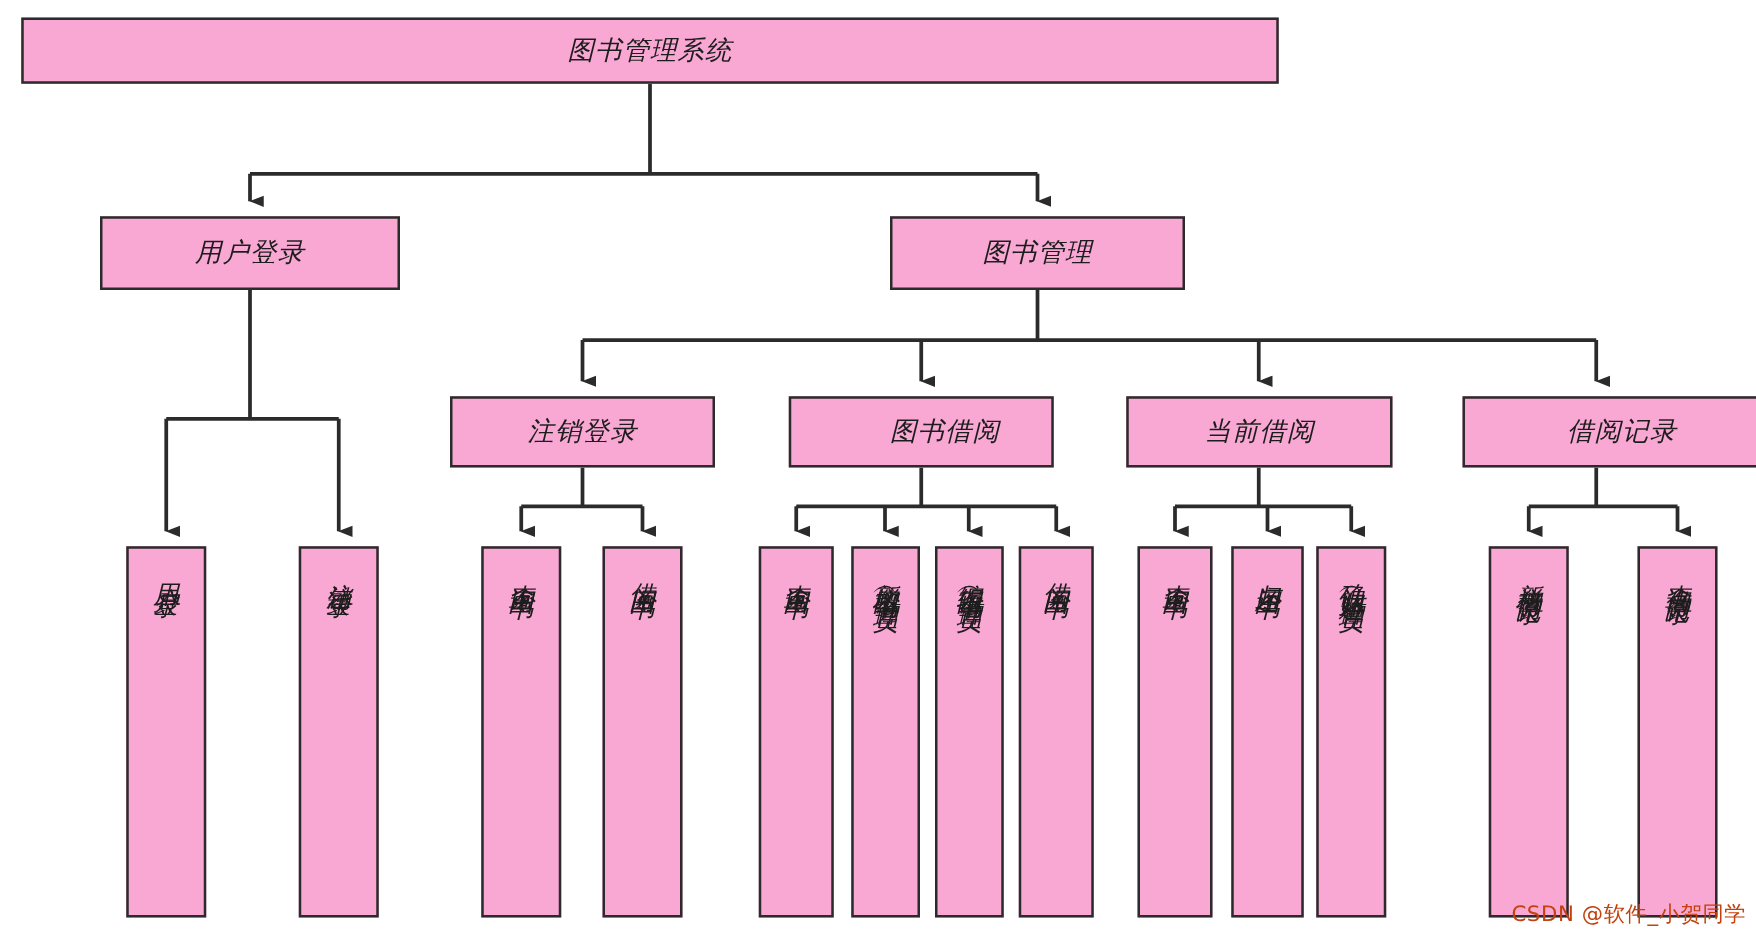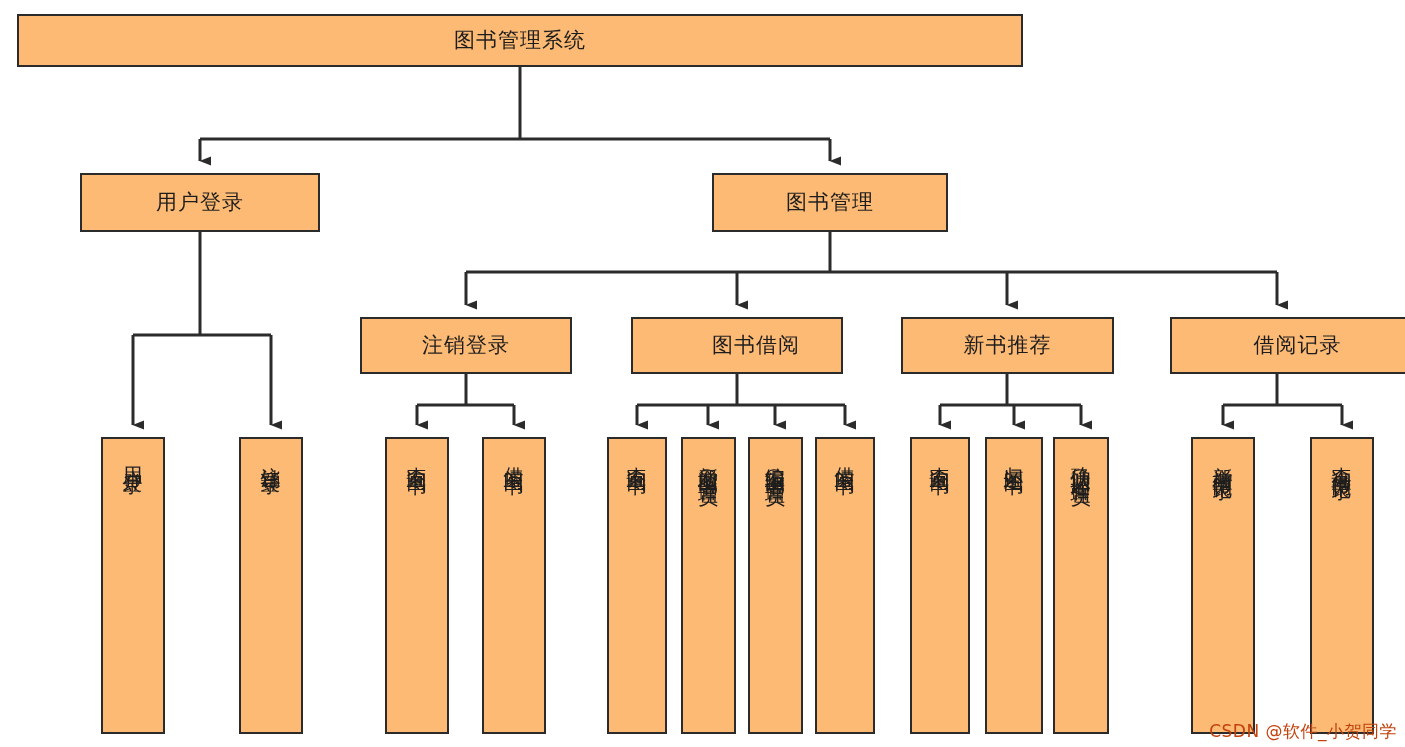--- a/index.html
+++ b/index.html
@@ -20,26 +20,27 @@
   #diagram-svg {
     position: absolute;
     left: 0;
     top: 0;
     width: 1405px;
     height: 747px;
   }
   .node-box {
     position: absolute;
     box-sizing: border-box;
-    background: #fdba74;
+    background: #f9a8d4;
     border: 2px solid #2b2b2b;
     display: flex;
     align-items: center;
     justify-content: center;
     color: #1d1d1d;
+    font-style: italic;
   }
   .node-label {
     font-size: 21px;
     line-height: 1.15;
     letter-spacing: 1px;
     white-space: nowrap;
     text-align: center;
   }
   .node-box.vertical {
     align-items: flex-start;
@@ -133,21 +134,21 @@
     <span class="node-label">图书管理</span>
   </div>
 
   <div class="node-box" style="left: 360px; top: 317px; width: 212px; height: 57px;">
     <span class="node-label">注销登录</span>
   </div>
   <div class="node-box" style="left: 631px; top: 317px; width: 212px; height: 57px; padding-left: 38px;">
     <span class="node-label">图书借阅</span>
   </div>
   <div class="node-box" style="left: 901px; top: 317px; width: 213px; height: 57px;">
-    <span class="node-label">新书推荐</span>
+    <span class="node-label">当前借阅</span>
   </div>
   <div class="node-box" style="left: 1170px; top: 317px; width: 255px; height: 57px;">
     <span class="node-label">借阅记录</span>
   </div>
 
   <div class="node-box vertical" style="left: 101px; top: 437px; width: 64px; height: 297px;">
     <span class="node-label">用户登录</span>
   </div>
   <div class="node-box vertical" style="left: 239px; top: 437px; width: 64px; height: 297px;">
     <span class="node-label">注销登录</span>

